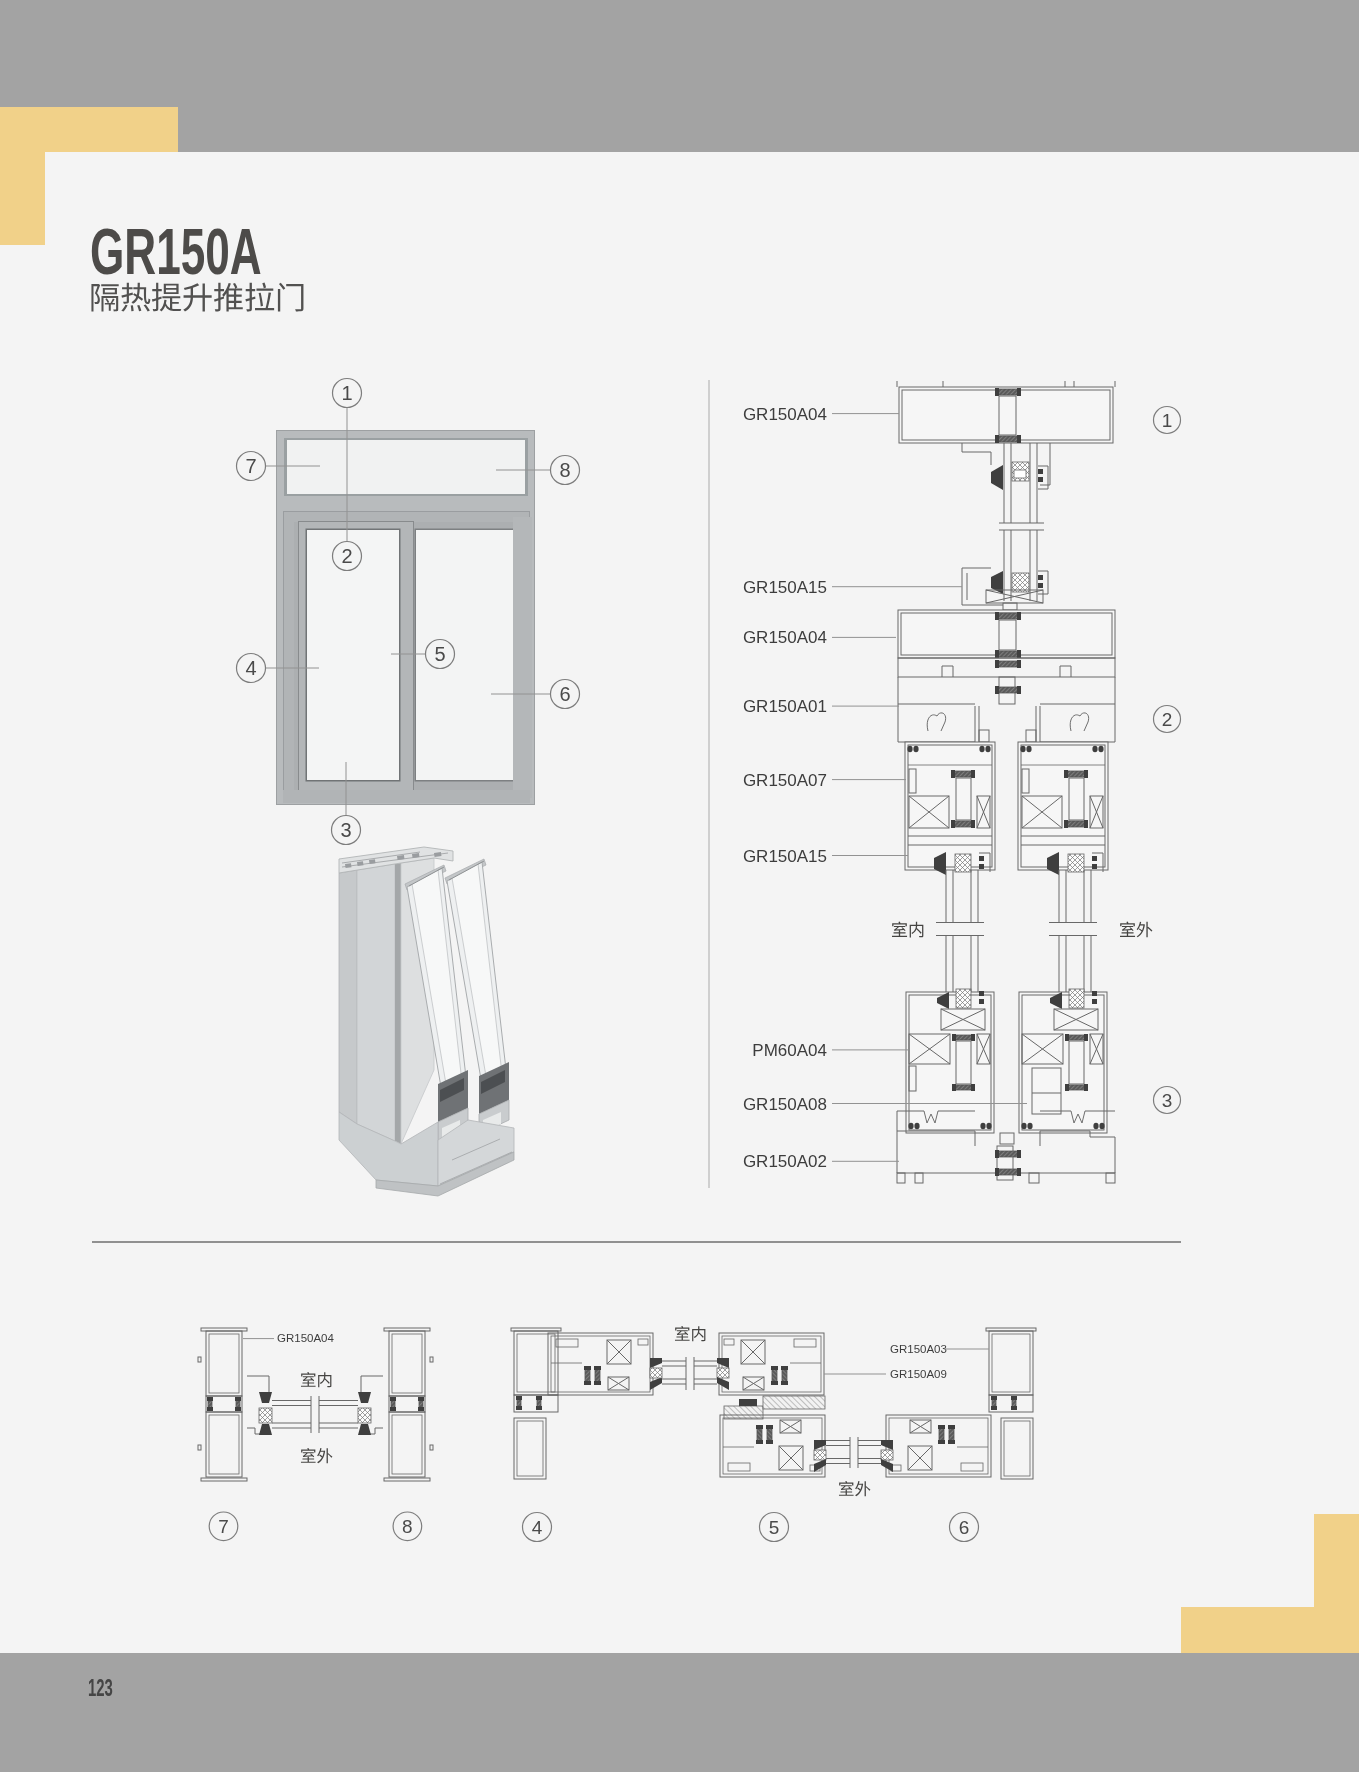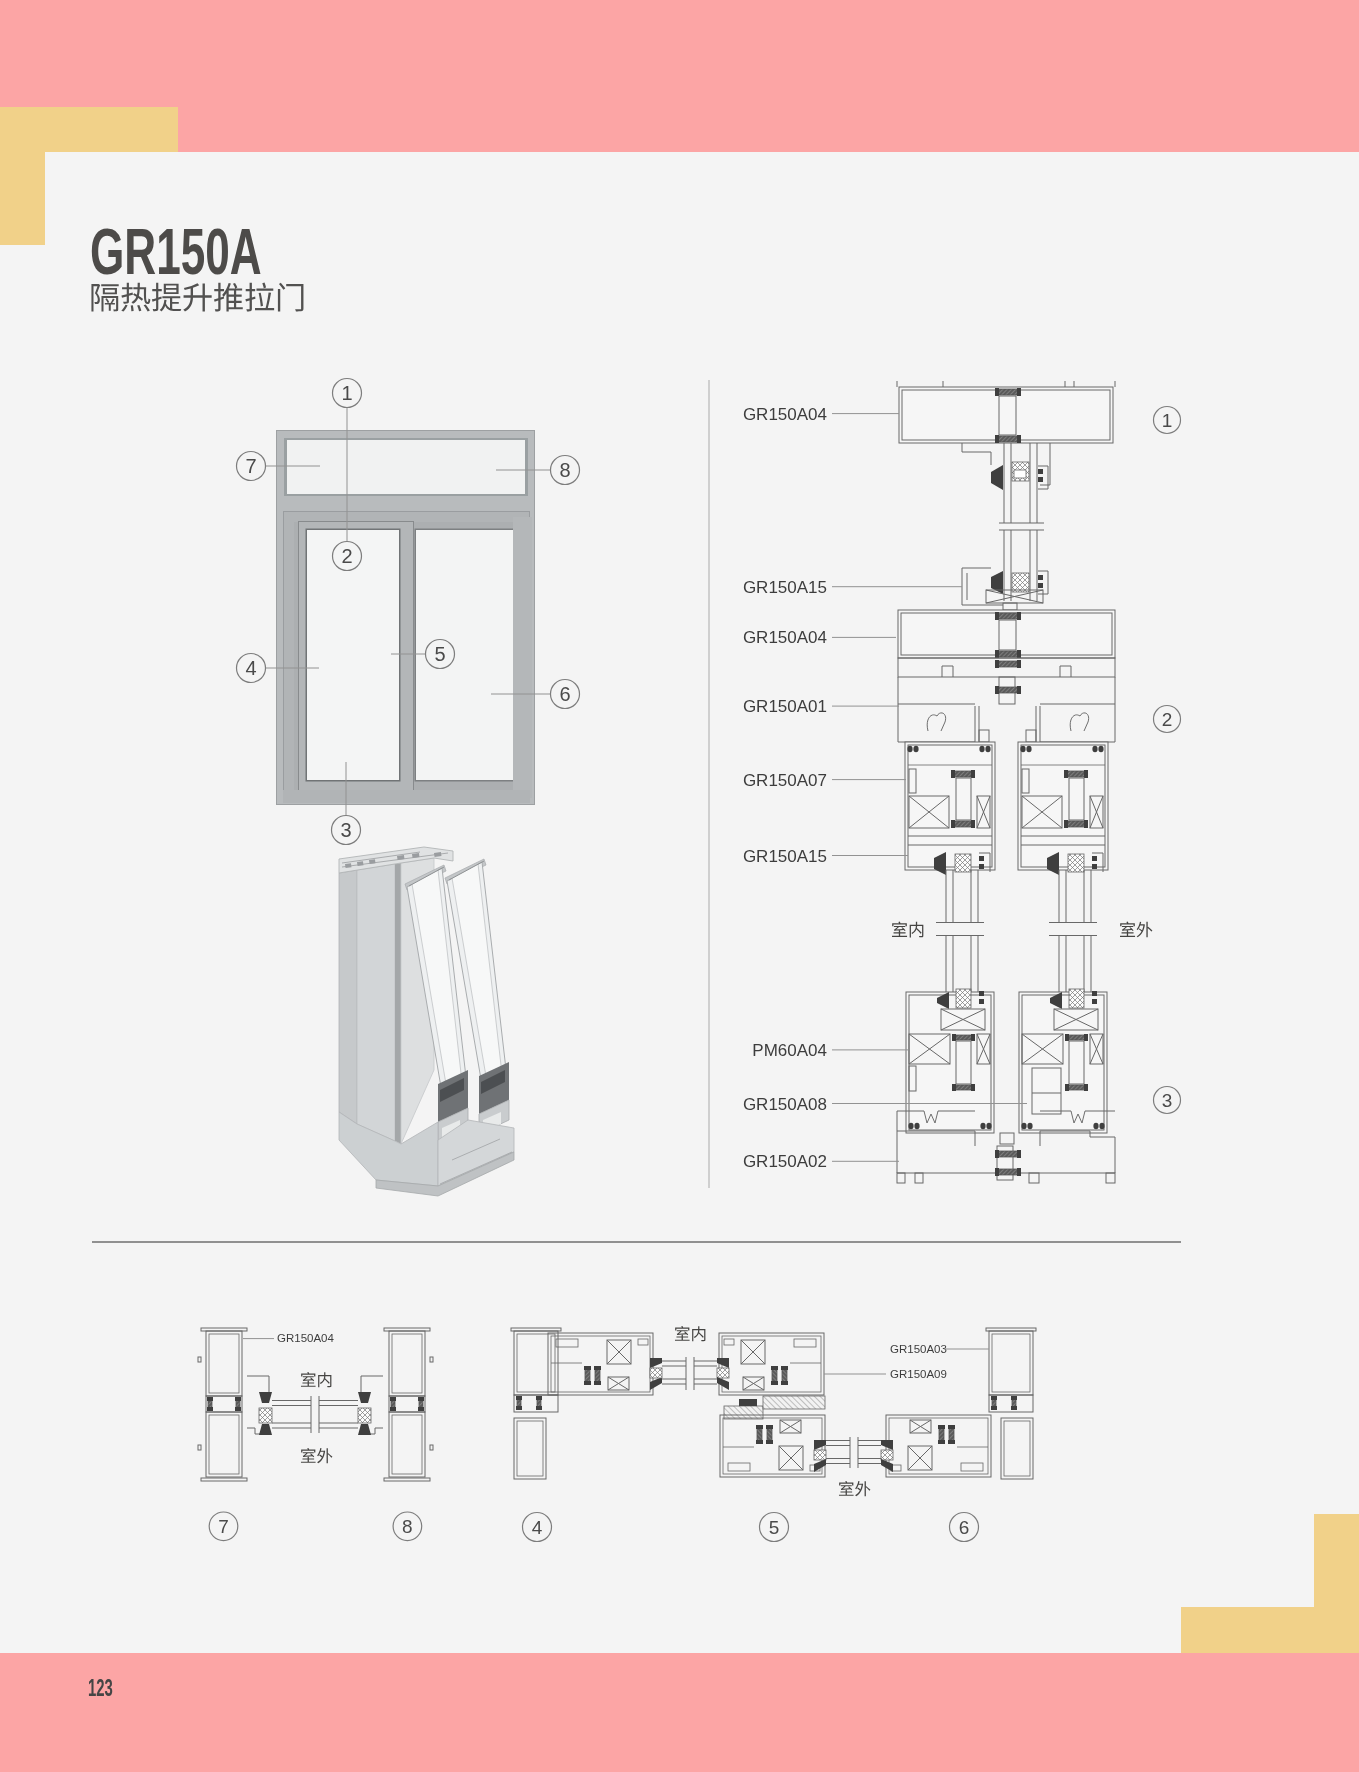--- a/index.html
+++ b/index.html
@@ -1,14 +1,14 @@
 <!DOCTYPE html>
 <html><head><meta charset="utf-8"><style>
 html,body{margin:0;padding:0;background:#fff;}
-#page{position:relative;width:1359px;height:1772px;background:#fca5a5;overflow:hidden;font-family:"Liberation Sans",sans-serif;}
+#page{position:relative;width:1359px;height:1772px;background:#a3a3a3;overflow:hidden;font-family:"Liberation Sans",sans-serif;}
 .abs{position:absolute;}
 </style></head><body>
 <div id="page">
   <div class="abs" style="left:0;top:152px;width:1359px;height:1501px;background:#f4f4f4;"></div>
   <div class="abs" style="left:0;top:107px;width:178px;height:45px;background:#f1d189;"></div>
   <div class="abs" style="left:0;top:107px;width:45px;height:138px;background:#f1d189;"></div>
   <div class="abs" style="left:1181px;top:1607px;width:178px;height:46px;background:#f1d189;"></div>
   <div class="abs" style="left:1314px;top:1514px;width:45px;height:139px;background:#f1d189;"></div>
 
   <div class="abs" style="left:90px;top:214px;width:300px;height:56px;font-weight:bold;font-size:65px;color:#4d4b49;letter-spacing:0px;transform:scaleX(0.679);transform-origin:0 0;white-space:nowrap;">GR150A</div>

